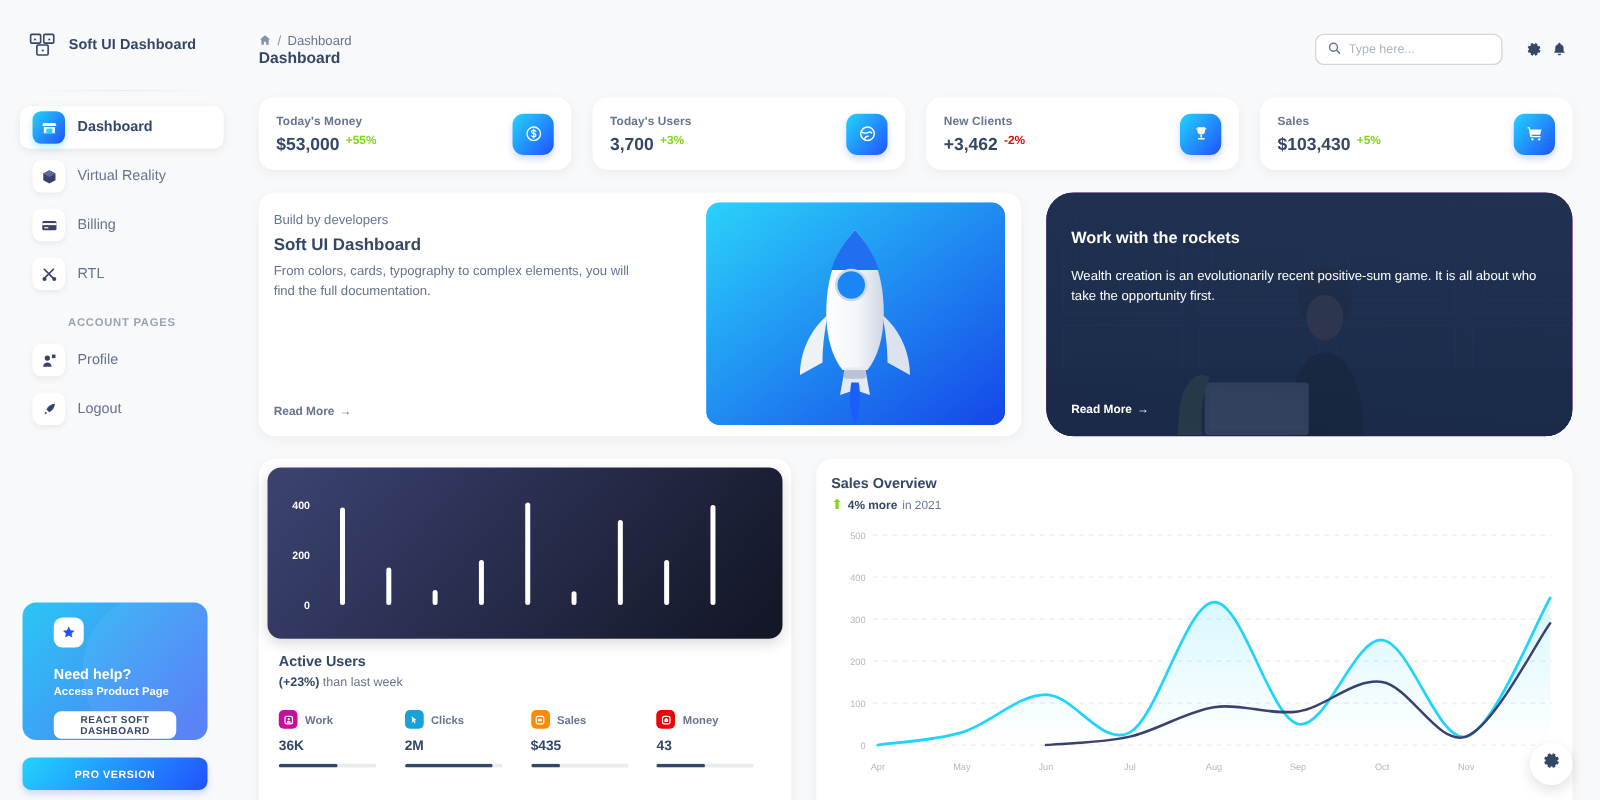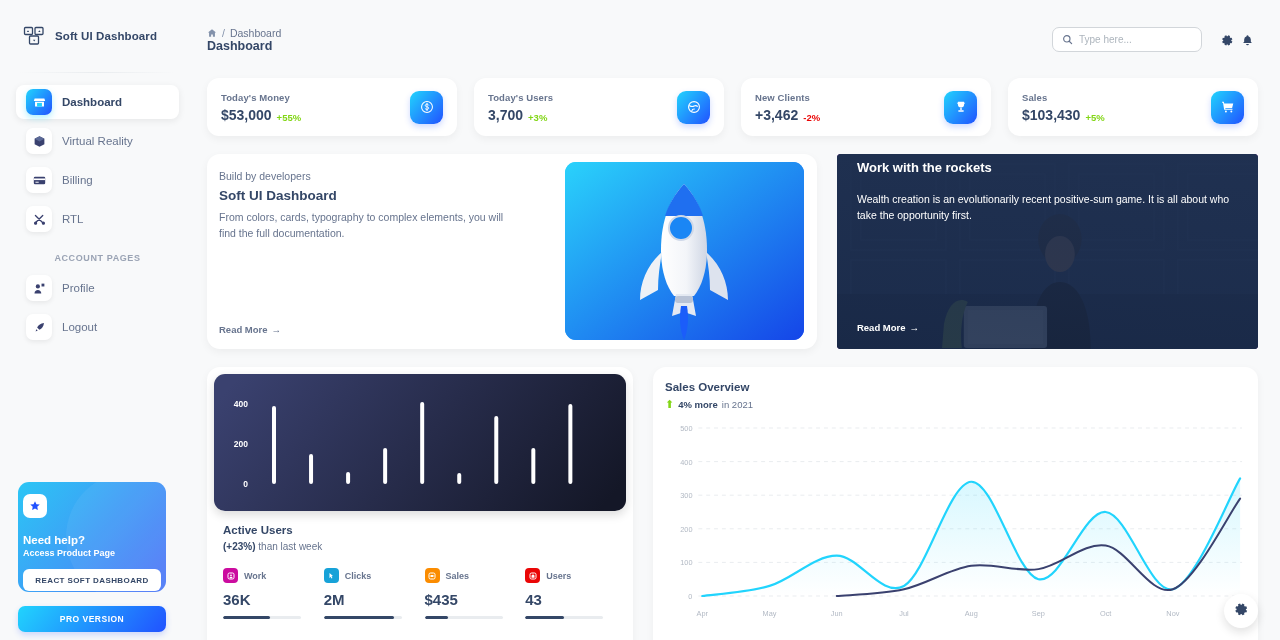--- a/index.html
+++ b/index.html
@@ -35,21 +35,21 @@
   }
   .nav-item.active .nav-ico { background: linear-gradient(310deg,#2152ff,#21d4fd); box-shadow: 0 3px 6px rgba(33,212,253,.35); }
   .nav-ico svg { width: 13px; height: 13px; }
   .nav-label { font-size: 11.5px; color: #67748e; font-weight: 400; }
   .nav-item.active .nav-label { color: #344767; font-weight: 700; }
   .nav-section { font-size: 9px; font-weight: 700; color: #9aa3b4; letter-spacing: .6px;
     padding: 12px 10px 8px; text-transform: uppercase; text-align: center; }
 
   .help-card {
     position: absolute; left: 18px; top: 482px; width: 148px; height: 110px;
-    border-radius: 11px; padding: 12px 5px;
+    border-radius: 11px; padding: 12px 25px;
     background: linear-gradient(310deg,#4f7cf7 10%, #2bc6f5 100%);
     overflow: hidden;
   }
   .help-card::after {
     content:""; position:absolute; right:-30px; top:-10px; width:130px; height:130px;
     border-radius:50%; background: rgba(255,255,255,.06);
   }
   .help-star {
     width: 24px; height: 24px; border-radius: 7px; background: #fff;
     display:flex; align-items:center; justify-content:center; margin-bottom: 16px;
@@ -101,21 +101,21 @@
 
   
   .stats { display: flex; gap: 17px; }
   .stat-card {
     flex: 1; height: 58px; background: #fff; border-radius: 12px;
     box-shadow: 0 3px 9px rgba(20,20,20,.05);
     display: flex; align-items: center; justify-content: space-between;
     padding: 0 14px;
   }
   .stat-label { font-size: 9.5px; font-weight: 700; color:#67748e; letter-spacing:.1px; }
-  .stat-row { display:flex; align-items: flex-end; gap: 5px; margin-top: 4px; }
+  .stat-row { display:flex; align-items: flex-start; gap: 5px; margin-top: 4px; }
   .stat-value { font-size: 14px; font-weight: 700; color:#344767; }
   .stat-delta { font-size: 9.5px; font-weight: 700; }
   .stat-ico {
     width: 33px; height: 33px; border-radius: 9px;
     background: linear-gradient(310deg,#2152ff,#21d4fd);
     display:flex; align-items:center; justify-content:center;
     box-shadow: 0 3px 6px rgba(33,82,255,.22);
   }
   .stat-ico svg { width: 14px; height: 14px; fill:#fff; }
 
@@ -134,22 +134,22 @@
     position:absolute; left: 12px; bottom: 14px;
     font-size: 9.5px; font-weight: 700; color:#67748e; cursor:pointer;
     display:flex; align-items:center; gap:4px;
   }
   .rocket-img {
     position:absolute; right: 13px; top: 8px; width: 239px; height: 178px;
     border-radius: 11px; overflow:hidden;
     background: linear-gradient(310deg,#1b5dfa 10%, #2ad2fb 100%);
   }
   .promo-right {
-    width: 425px; height: 195px; border-radius: 4px; overflow:hidden;
-    position:relative; padding: 6px 20px;
+    width: 425px; height: 195px; border-radius: 22px; overflow:hidden;
+    position:relative; padding: 28px 20px;
     background: #a21caf;
   }
   .promo-right::before {
     content:""; position:absolute; inset:0;
     background: linear-gradient(185deg, rgba(31,48,80,.92), rgba(24,40,70,.78));
     z-index: 2;
   }
   .pr-title { position:relative; z-index:3; font-size: 13px; font-weight:700; color:#fff; }
   .pr-desc { position:relative; z-index:3; font-size: 10.5px; color:#fff; line-height:1.55; margin-top: 16px; font-weight: 400; }
   .pr-read { position:relative; z-index:3; position:absolute; left:20px; bottom: 16px;
@@ -170,21 +170,21 @@
   .bars-wrap svg { width:100%; height:100%; display:block; }
   .au-title { font-size: 11.5px; font-weight: 700; color:#344767; margin: 13px 0 0 9px; }
   .au-sub { font-size: 10px; color:#67748e; margin: 5px 0 0 9px; }
   .au-sub b { color:#344767; font-weight:700; }
   .au-stats { display:flex; margin: 16px 0 0 9px; gap: 0; }
   .au-stat { width: 101px; }
   .au-stat-head { display:flex; align-items:center; gap:6px; }
   .au-chip { width: 15px; height: 15px; border-radius:4px; display:flex; align-items:center; justify-content:center; }
   .au-chip svg { width: 8px; height: 8px; fill:#fff; }
   .au-name { font-size: 9px; font-weight:700; color:#67748e; }
-  .au-val { font-size: 15px; font-weight: 700; color:#344767; margin-top: 8px; }
+  .au-val { font-size: 11px; font-weight: 700; color:#344767; margin-top: 8px; }
   .au-bar { width: 78px; height: 3px; background:#e9ecef; border-radius: 2px; margin-top: 8px; overflow:hidden; }
   .au-bar i { display:block; height:100%; background:#344767; border-radius:2px; }
 
   .chart-card-right {
     flex: 1; height: 290px; background:#fff; border-radius: 13px;
     box-shadow: 0 3px 9px rgba(20,20,20,.05); padding: 14px 12px 6px 12px;
   }
   .so-title { font-size: 11.5px; font-weight: 700; color:#344767; }
   .so-sub { font-size: 9.5px; color:#67748e; margin-top: 6px; display:flex; align-items:center; gap:4px; }
   .so-sub b { color:#344767; font-weight: 700; }
@@ -552,21 +552,21 @@
           </div>
 
           <div class="au-stat">
             <div class="au-stat-head">
               <span class="au-chip" style="background:#ea0606">
                 <svg viewBox="0 0 16 16">
                     <rect x="2" y="2" width="12" height="12" rx="3" fill="none" stroke="#fff" stroke-width="2"></rect>
                     <path d="M8 4.5l3 2.6v4.2H5V7.1z" fill="#fff"></path>
                   </svg>
               </span>
-              <span class="au-name">Users</span>
+              <span class="au-name">Money</span>
             </div>
             <div class="au-val">43</div>
             <div class="au-bar">
                 <i style="width:50%"></i>
               </div>
           </div>
         </div>
       </div>
 
       <div class="chart-card-right">

